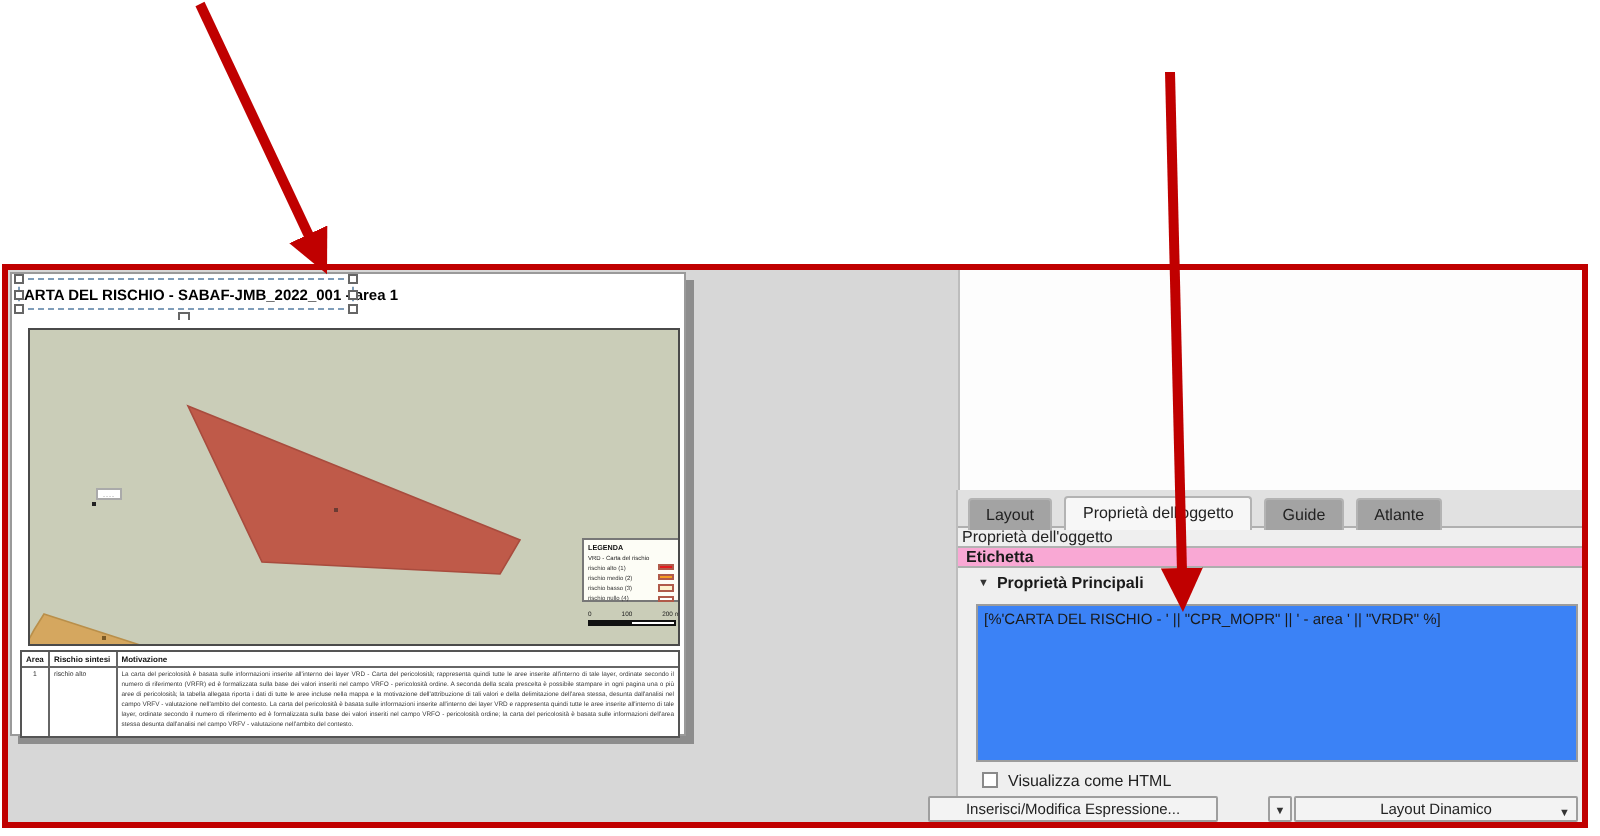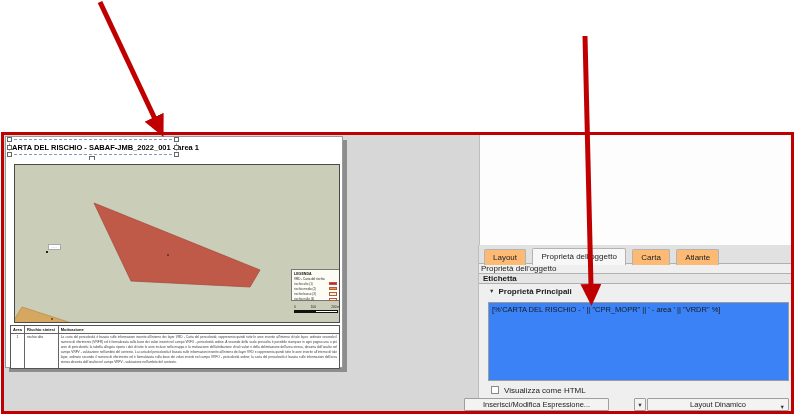--- a/index.html
+++ b/index.html
@@ -67,26 +67,26 @@
 
   
   #panel-bg { left:478px; top:245px; width:313px; height:166px; background:#efefef;
               border-left:1px solid #bdbdbd; z-index:2; }
   #panel-top-white { left:479px; top:135px; width:312px; height:110px; background:#fdfdfd;
               border-left:1px solid #bdbdbd; z-index:2; }
 
   #tabbar { left:479px; top:245px; width:312px; height:19px; background:#e1e1e1;
             border-bottom:1px solid #b0b0b0; padding:2px 0 0 5px; z-index:3; }
   .tab { display:inline-block; padding:0 8px; margin-right:2px; height:16px; line-height:15px;
-         font-size:8px; color:#222; background:#fdba74; border:1px solid #b3b3b3;
+         font-size:8px; color:#222; background:#a3a3a3; border:1px solid #b3b3b3;
          border-bottom:none; border-radius:2px 2px 0 0; vertical-align:bottom; }
   .tab.active { background:#f7f7f7; height:17px; font-weight:normal; }
 
   #panel-title { left:481px; top:264px; font-size:8px; color:#222; z-index:3; }
-  #section-bar { left:479px; top:273px; width:312px; height:11px; background:#e5e5e5;
+  #section-bar { left:479px; top:273px; width:312px; height:11px; background:#f9a8d4;
                  border-top:1px solid #b2b2b2; border-bottom:1px solid #aeaeae;
                  font-size:8px; font-weight:bold; color:#1a1a1a; line-height:10px;
                  padding-left:4px; z-index:3; }
   #group-header { left:489px; top:287px; font-size:8px; font-weight:bold; color:#1a1a1a; z-index:3; }
   #group-header .tri { font-size:5.5px; color:#333; margin-right:4px; vertical-align:1px; }
 
   #expression-box { left:488px; top:302px; width:301px; height:79px; background:#3b82f6;
                     border:1px solid #9c9c9c; font-size:7.5px; color:#1a1a1a;
                     padding:2px 3px; z-index:3; white-space:nowrap; overflow:hidden; }
 
@@ -178,21 +178,21 @@
     </div>
   </div>
 </div>
 
 <div class="abs" id="panel-top-white"></div>
 <div class="abs" id="panel-bg"></div>
 
 <div class="abs" id="tabbar">
   <span class="tab">Layout</span>
   <span class="tab active">Proprietà dell'oggetto</span>
-  <span class="tab">Carta</span>
+  <span class="tab">Guide</span>
   <span class="tab">Atlante</span>
 </div>
 
 <div class="abs" id="panel-title">Proprietà dell'oggetto</div>
 
 <div class="abs" id="section-bar">Etichetta</div>
 
 <div class="abs" id="group-header">
   <span class="tri">▼</span><span>Proprietà Principali</span>
 </div>

